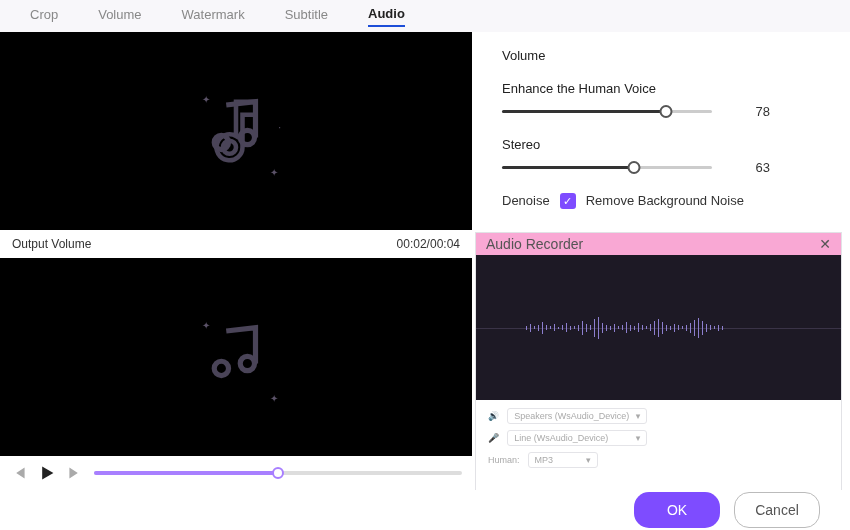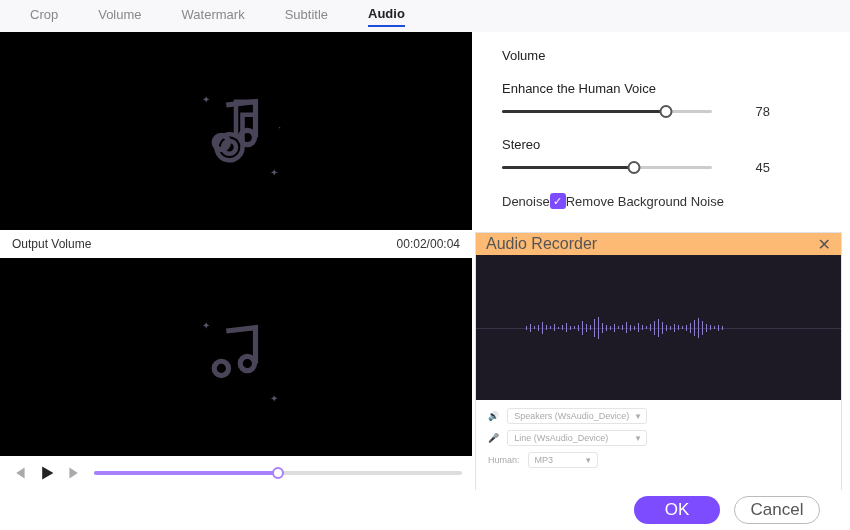--- a/index.html
+++ b/index.html
@@ -27,41 +27,41 @@
   .sparkle { position: absolute; color: #5b5268; font-size: 10px; }
 
   .slider-group { margin-bottom: 18px; }
   .slider-label { font-size: 13px; color: #222; margin-bottom: 8px; }
   .slider-row { display: flex; align-items: center; gap: 18px; }
   .slider { flex: 1; height: 3px; background: #ccc; border-radius: 2px; position: relative; max-width: 210px; }
   .slider-fill { position: absolute; left: 0; top: 0; bottom: 0; background: #333; border-radius: 2px; }
   .slider-thumb { position: absolute; top: -5px; width: 13px; height: 13px; background: #fff; border: 2px solid #555; border-radius: 50%; transform: translateX(-50%); }
   .slider-val { width: 40px; font-size: 13px; color: #333; text-align: right; }
 
-  .denoise-row { display: flex; align-items: center; font-size: 13px; color: #333; }
+  .denoise-row { display: flex; align-items: flex-start; gap: 10px; font-size: 13px; color: #333; }
   .chk { width: 16px; height: 16px; border: 2px solid #7e4cff; border-radius: 3px; background: #7e4cff; display: flex; align-items: center; justify-content: center; color: #fff; font-size: 11px; }
 
   .recorder { position: absolute; left: 3px; right: 8px; top: 200px; bottom: -8px; background: #fff; border: 1px solid #e2e2e6; }
-  .rec-head { height: 22px; display: flex; align-items: center; justify-content: space-between; padding: 0 10px; font-size: 16px; color: #555; background:#fdba74; }
+  .rec-head { height: 22px; display: flex; align-items: center; justify-content: space-between; padding: 0 10px; font-size: 14px; color: #555; background:#f9a8d4; }
   .wave { height: 145px; background: #1d1925; position: relative; overflow: hidden; }
   .wave-line { position: absolute; left: 0; right: 0; top: 50%; border-top: 1px solid #3a3347; }
   .wave-bars { position: absolute; left: 50px; right: 50px; top: 50%; transform: translateY(-50%); height: 30px; display: flex; align-items: center; gap: 3px; }
   .wb { width: 1px; background: #8d7fcf; }
   .rec-body { padding: 8px 12px; display: flex; gap: 12px; }
   .rec-fields { flex: 1; display: flex; flex-direction: column; gap: 6px; }
   .rec-field { display: flex; align-items: center; gap: 8px; font-size: 9px; color: #aaa; }
   .rec-combo { border: 1px solid #e4e4e8; border-radius: 3px; padding: 2px 6px; font-size: 9px; color: #aaa; display: flex; align-items: center; justify-content: space-between; min-width: 140px; }
   .rec-combo.small { min-width: 70px; }
   .rec-right { display: flex; flex-direction: column; align-items: center; gap: 4px; }
   .rec-btn { width: 46px; height: 46px; background: #e41e2b; border-radius: 50%; display: flex; align-items: center; justify-content: center; box-shadow: 0 2px 6px rgba(200,0,0,.3); cursor: pointer; }
   .rec-btn-inner { width: 14px; height: 14px; background: #fff; border-radius: 2px; }
   .rec-time { font-size: 9px; color: #666; }
 
   .footer { position:absolute; left:0; right:0; bottom:0; height: 40px; display: flex; align-items: center; justify-content: flex-end; gap: 14px; padding: 0 30px; background:#fff; }
-  .btn { min-width: 86px; height: 28px; border-radius: 15px; display: flex; align-items: center; justify-content: center; font-size: 17px; cursor: pointer; }
+  .btn { min-width: 86px; height: 36px; border-radius: 15px; display: flex; align-items: center; justify-content: center; font-size: 14px; cursor: pointer; }
   .btn-ok { background: #7e4cff; color: #fff; }
   .btn-cancel { border: 1px solid #bbb; color: #555; }
 </style>
 </head>
 <body>
 
 <div class="tabbar" id="tabbar">
     <span class="tab">Crop</span>
     <span class="tab">Volume</span>
     <span class="tab">Watermark</span>
@@ -132,21 +132,21 @@
         <div class="slider-val">78</div>
       </div>
     </div>
     <div class="slider-group">
       <div class="slider-label">Stereo</div>
       <div class="slider-row">
         <div class="slider">
             <div class="slider-fill" id="stef" style="width: 63%;"></div>
             <div class="slider-thumb" id="stet" style="left: 63%;"></div>
           </div>
-        <div class="slider-val">45</div>
+        <div class="slider-val">63</div>
       </div>
     </div>
     <div class="denoise-row">
       <span>Denoise</span>
       <div class="chk">✓</div>
       <span>Remove Background Noise</span>
     </div>
 
     <div class="recorder">
       <div class="rec-head">

